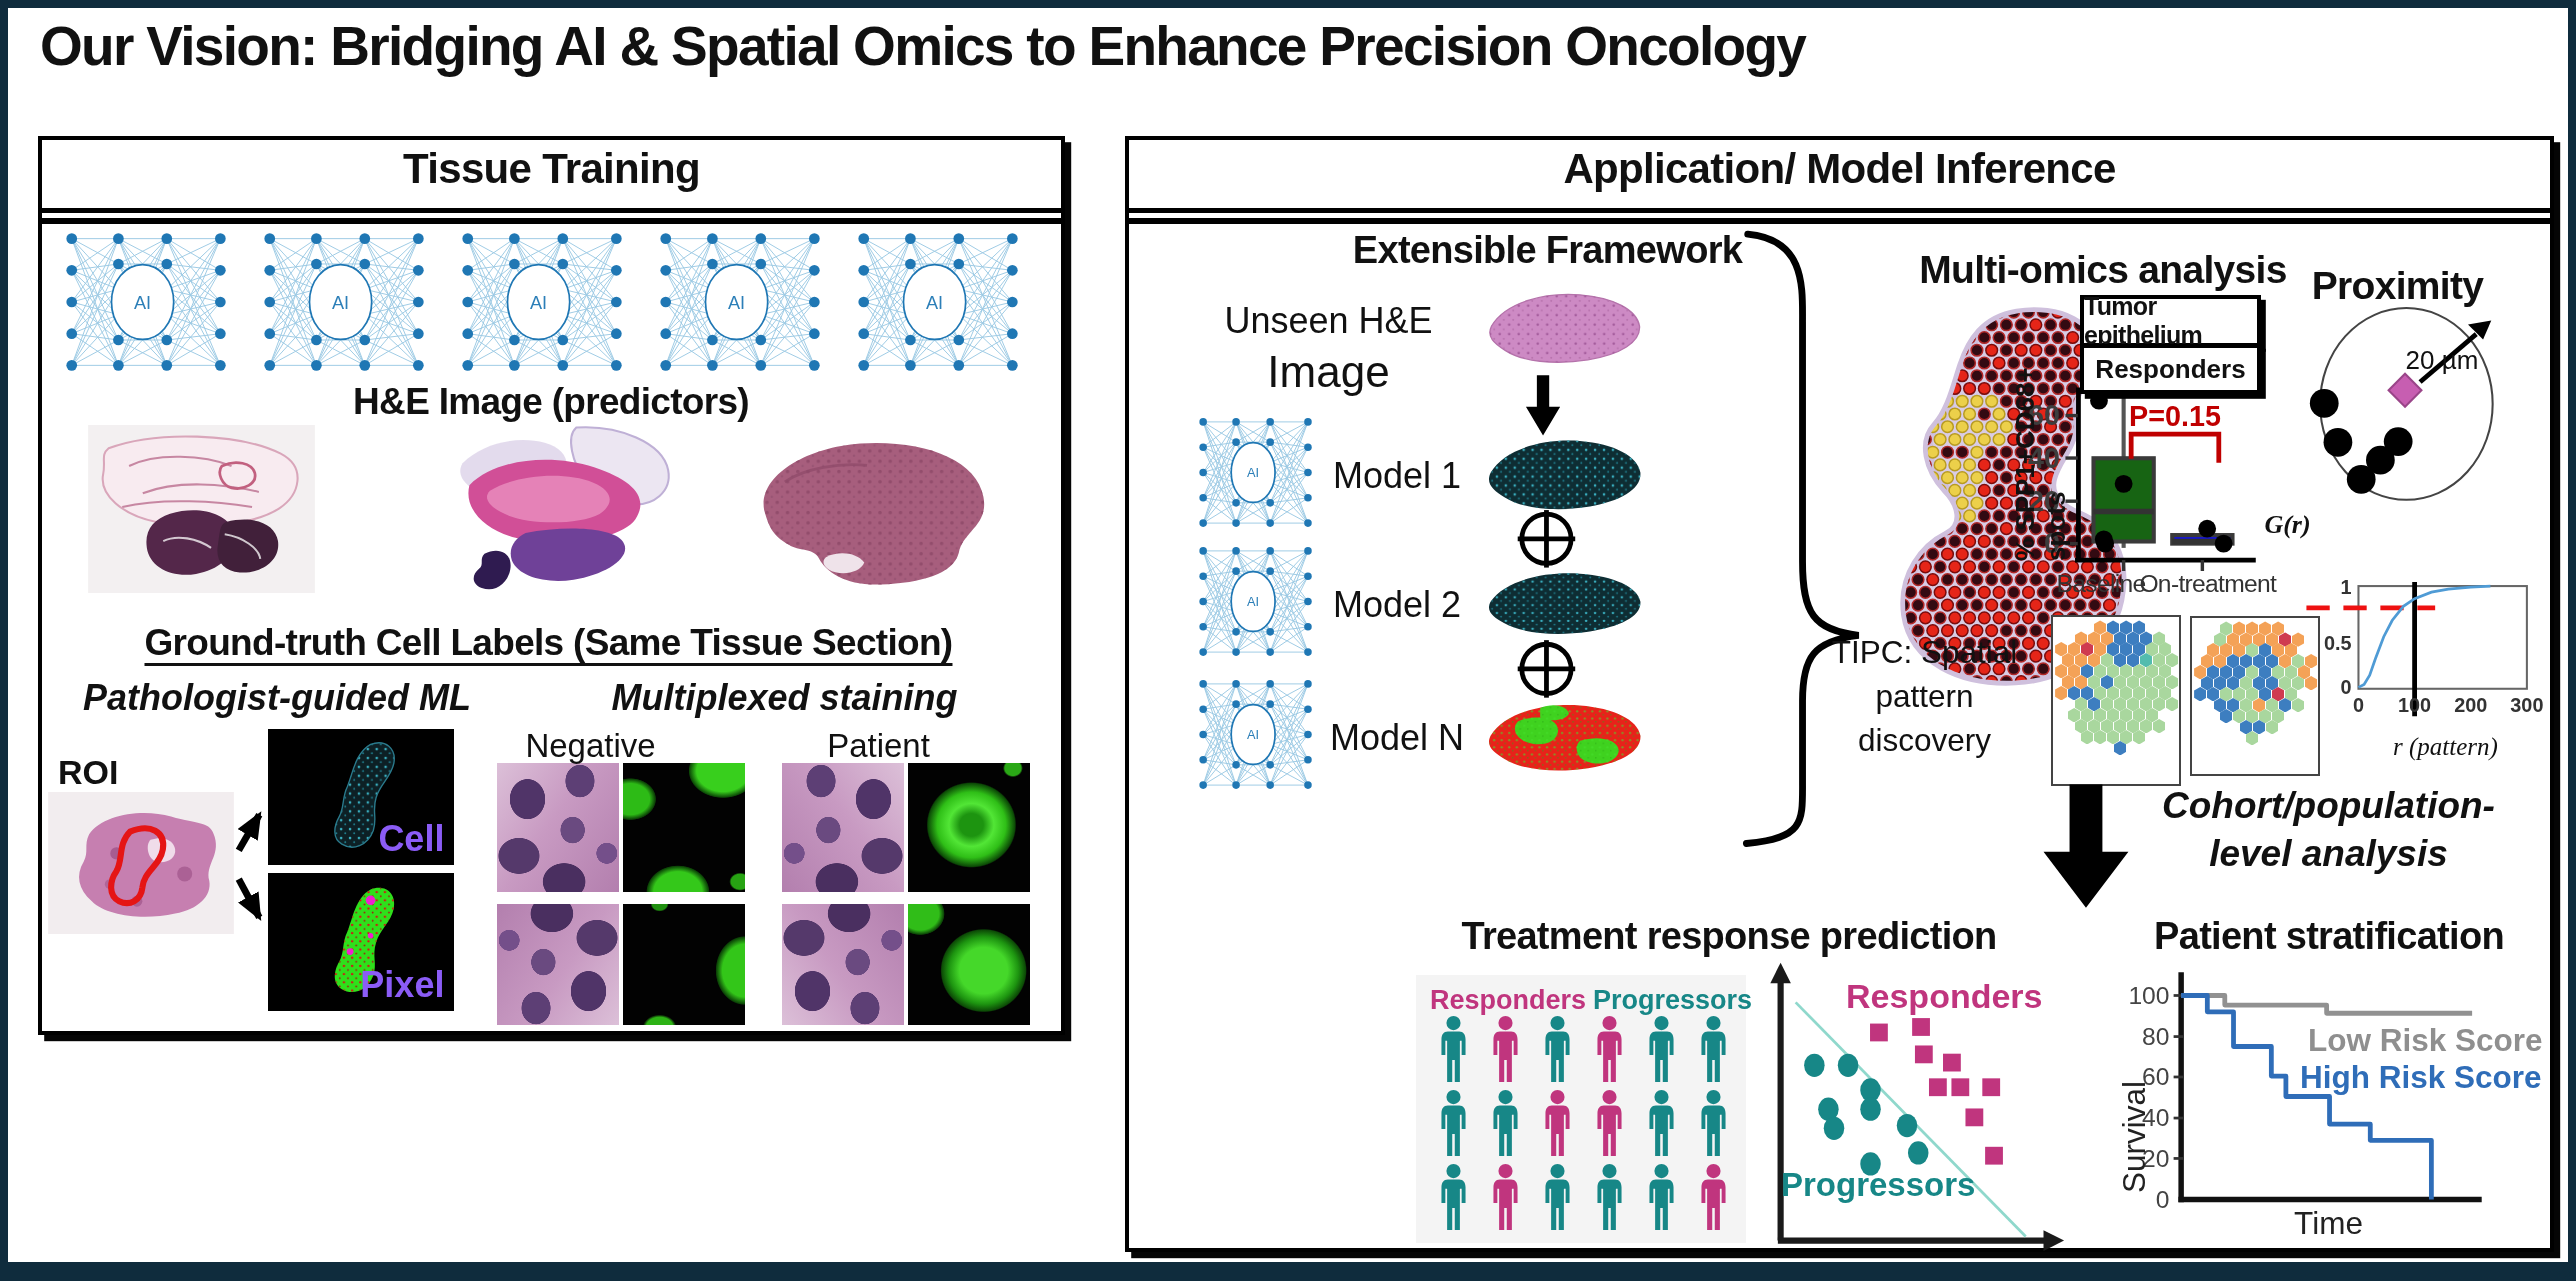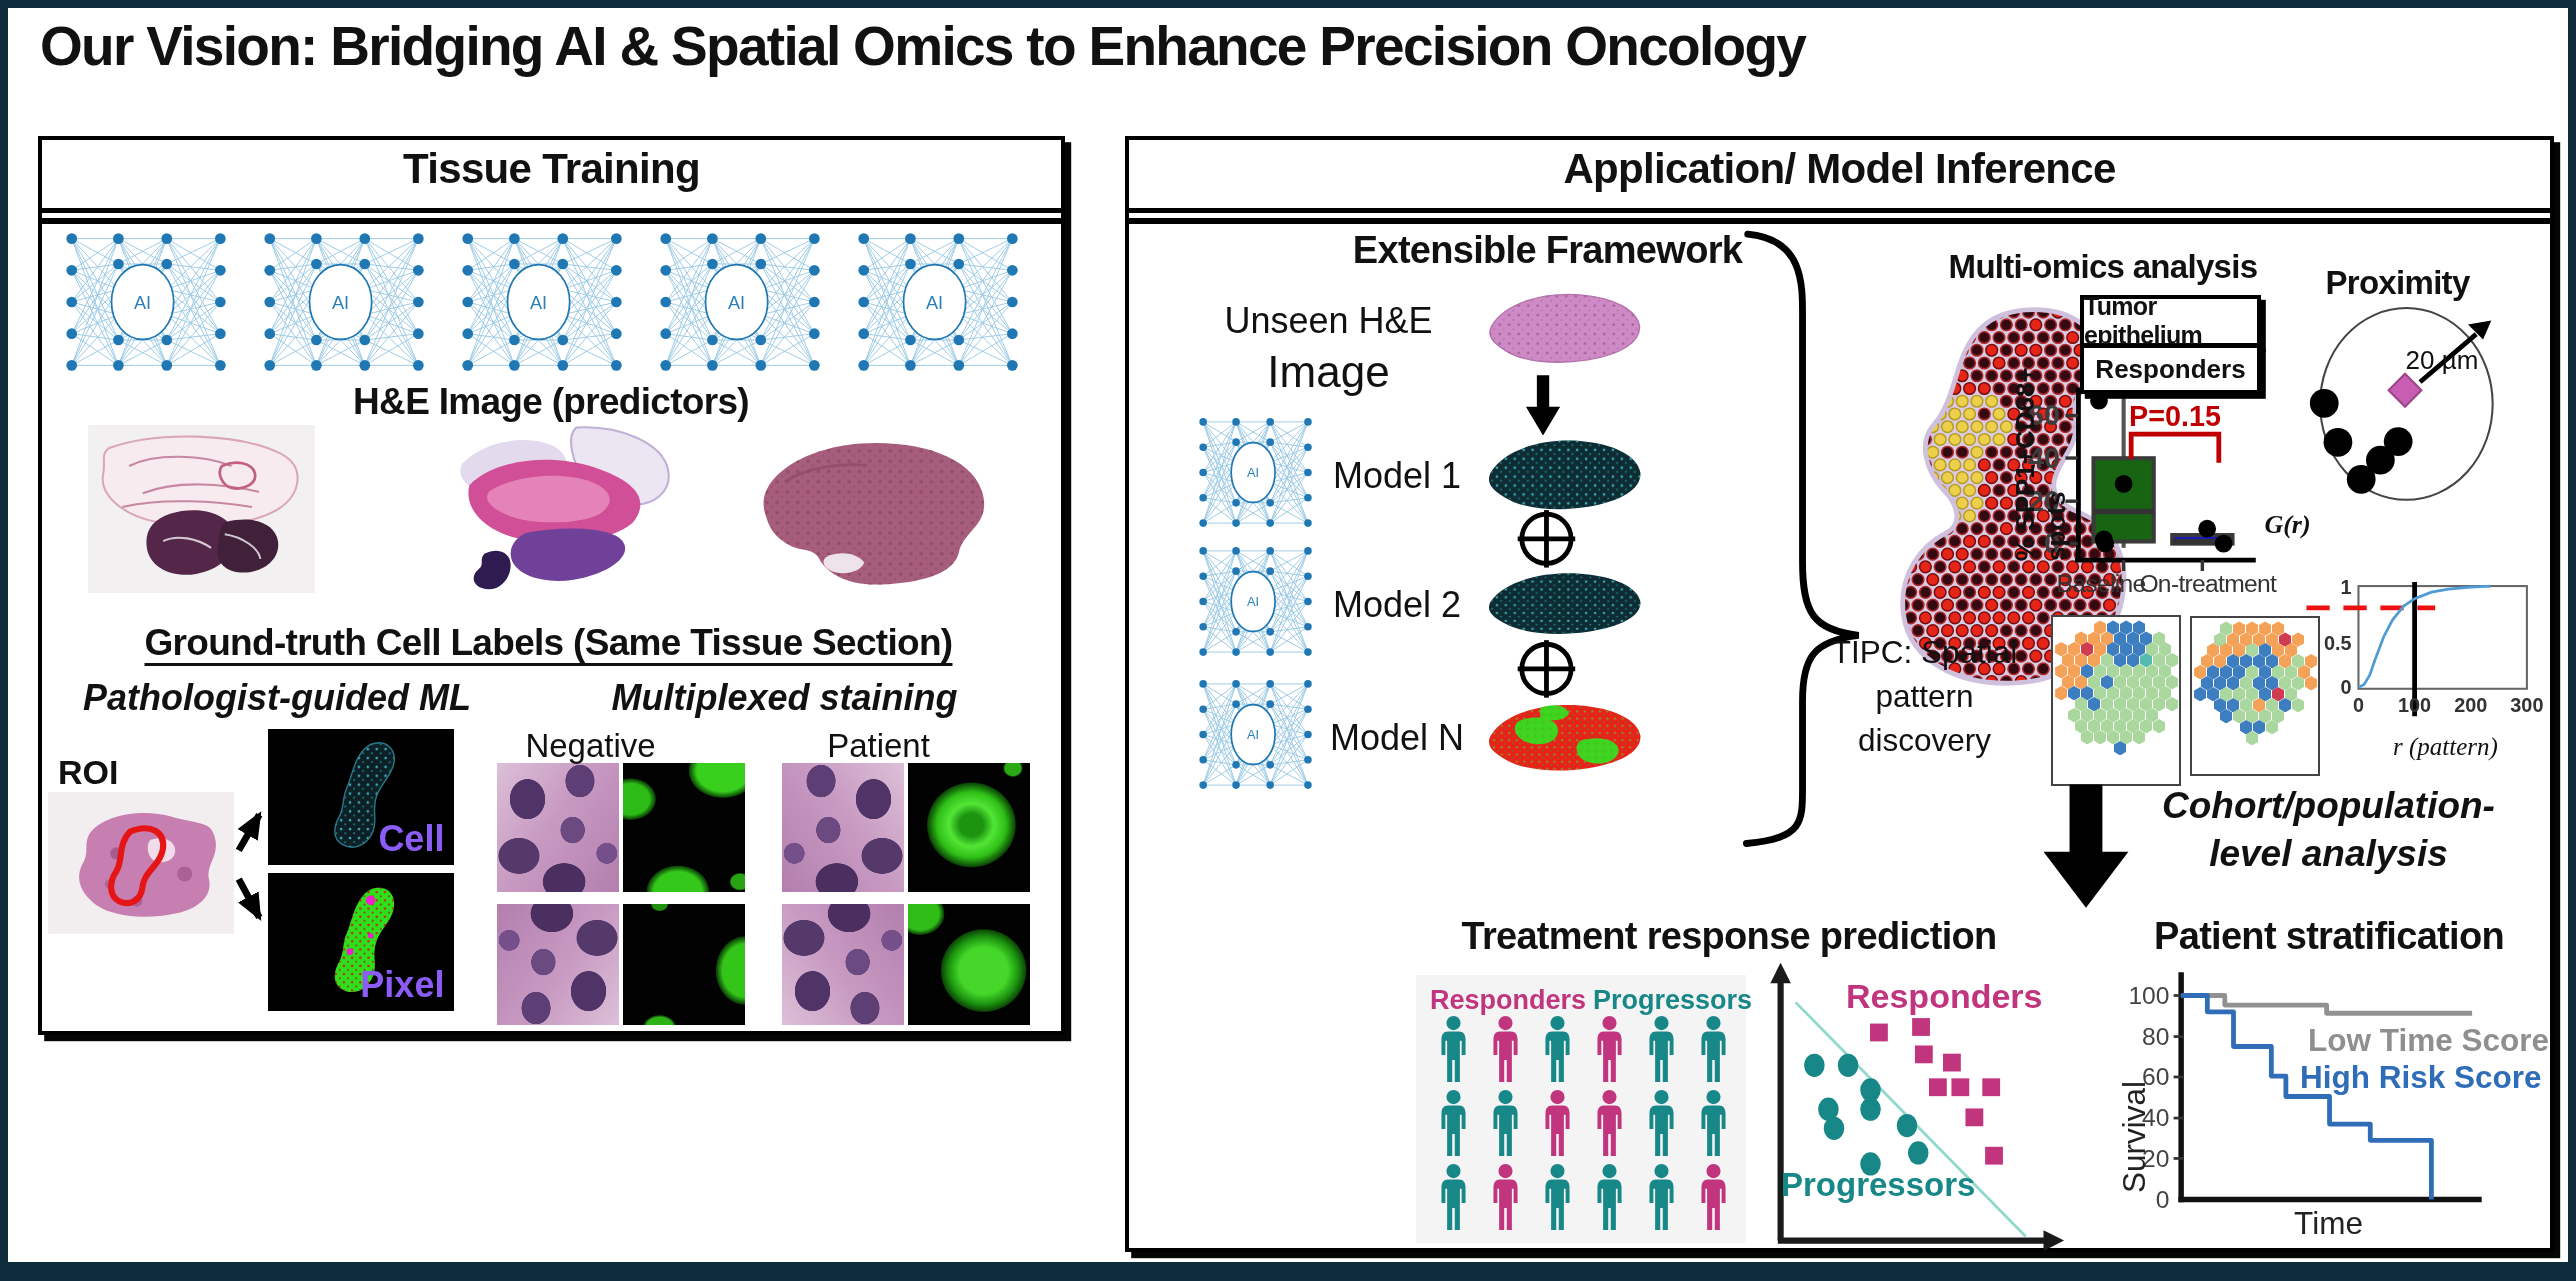--- a/index.html
+++ b/index.html
@@ -8,21 +8,21 @@
   #canvas{position:absolute;left:8.2px;top:8.2px;right:8.2px;bottom:19px;background:#ffffff;}
   .abs{position:absolute;}
   .txt{position:absolute;z-index:6;}
   .ctr{text-align:center;}
   .b{font-weight:bold;}
   .i{font-style:italic;}
   #main-title{left:40px;top:13.7px;font-size:55px;font-weight:800;letter-spacing:-1.7px;}
   .panel{position:absolute;border:4.8px solid #000;background:#fff;box-shadow:6.2px 6.2px 0 #050505;z-index:1;}
   .panel-header{font-size:42px;font-weight:bold;letter-spacing:-0.7px;}
   .hline{position:absolute;background:#000;z-index:2;}
-  .sec-title{font-size:33px;font-weight:bold;letter-spacing:-0.7px;}
+  .sec-title{font-size:39px;font-weight:bold;letter-spacing:-0.7px;}
   .nn{position:absolute;z-index:2;}
   .blackbox{position:absolute;background:#000;z-index:2;}
   .blackbox .cap{position:absolute;right:9.6px;bottom:5.5px;color:#8b5cf6;font-size:36px;font-weight:bold;}
   .patch{position:absolute;z-index:2;width:122px;height:129px;}
   .patch.r2{height:121px;}
   .phe{background:
     radial-gradient(30px 34px at 25% 28%, #503468 0 58%, rgba(0,0,0,0) 60%),
     radial-gradient(26px 29px at 68% 14%, #5d3f75 0 55%, rgba(0,0,0,0) 57%),
     radial-gradient(36px 31.5px at 18% 72%, #55396b 0 56%, rgba(0,0,0,0) 58%),
     radial-gradient(23px 25px at 62% 52%, #6a4a80 0 52%, rgba(0,0,0,0) 54%),
@@ -1892,21 +1892,21 @@
 <div class="txt ctr b" style="left:1430px;top:985px;width:130px;font-size:27px;color:#c0357e;">Responders</div>
 <div class="txt ctr b" style="left:1593px;top:985px;width:144px;font-size:27px;color:#178787;">Progressors</div>
 <div id="people"></div>
 
 <div class="txt ctr b" style="left:1846px;top:977px;width:171px;font-size:34px;color:#c0357e;">Responders</div>
 <div class="txt ctr b" style="left:1781px;top:1166px;width:164px;font-size:33px;color:#178787;">Progressors</div>
 
 <div class="txt ctr sec-title" style="left:2137px;top:915px;width:384px;font-size:38px;">Patient stratification</div>
 <div class="vlabel" style="left:2116px;top:1008px;height:185px;font-size:31.5px;color:#222;">Survival</div>
 <div class="txt ctr" style="left:2267px;top:1205px;width:123px;font-size:31.5px;color:#222;">Time</div>
-<div class="txt b" style="left:2308px;top:1022px;font-size:31.5px;color:#8f8f8f;">Low Time Score</div>
+<div class="txt b" style="left:2308px;top:1022px;font-size:31.5px;color:#8f8f8f;">Low Risk Score</div>
 <div class="txt b" style="left:2300px;top:1059px;font-size:31.5px;color:#2f6db8;">High Risk Score</div>
 
 <svg id="overlay" width="2576" height="1281" viewBox="0 0 3761 1871">
   <defs>
     <marker id="mArr" markerUnits="userSpaceOnUse" markerWidth="40" markerHeight="34" refX="34" refY="17" orient="auto">
           <path d="M0,0 L40,17 L0,34 Z" fill="#000"></path>
         </marker>
     <pattern id="pat-cyan" width="13" height="13" patternUnits="userSpaceOnUse">
           <circle cx="3" cy="3" r="1.9" fill="#39aebf"></circle>
           <circle cx="9" cy="9" r="1.4" fill="#1f7f8f"></circle>

